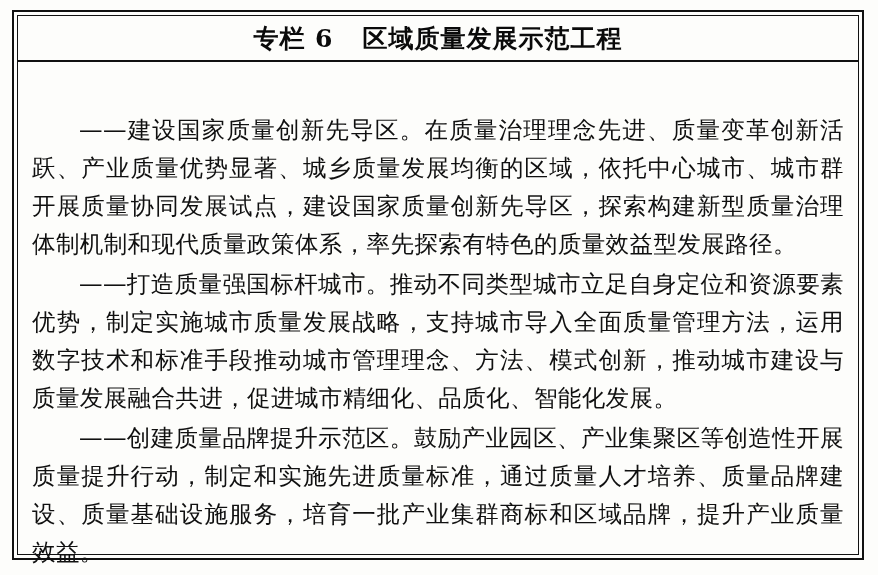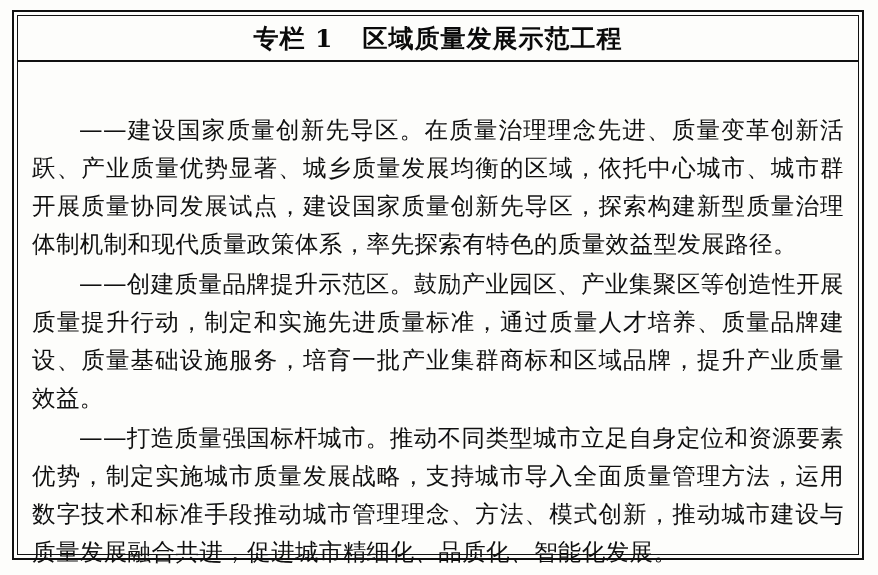--- a/index.html
+++ b/index.html
@@ -80,22 +80,22 @@
     word-break: break-all;
   }
 </style>
 </head>
 <body>
 
 <div class="page">
   <div class="box">
     <div class="box-inner">
       <div class="title-bar">
-        <div class="title-text">专栏 1   区域质量发展示范工程</div>
+        <div class="title-text">专栏 6   区域质量发展示范工程</div>
       </div>
       <div class="content">
         <p class="para">——建设国家质量创新先导区。在质量治理理念先进、质量变革创新活跃、产业质量优势显著、城乡质量发展均衡的区域，依托中心城市、城市群开展质量协同发展试点，建设国家质量创新先导区，探索构建新型质量治理体制机制和现代质量政策体系，率先探索有特色的质量效益型发展路径。</p>
+        <p class="para">——打造质量强国标杆城市。推动不同类型城市立足自身定位和资源要素优势，制定实施城市质量发展战略，支持城市导入全面质量管理方法，运用数字技术和标准手段推动城市管理理念、方法、模式创新，推动城市建设与质量发展融合共进，促进城市精细化、品质化、智能化发展。</p>
         <p class="para">——创建质量品牌提升示范区。鼓励产业园区、产业集聚区等创造性开展质量提升行动，制定和实施先进质量标准，通过质量人才培养、质量品牌建设、质量基础设施服务，培育一批产业集群商标和区域品牌，提升产业质量效益。</p>
-        <p class="para">——打造质量强国标杆城市。推动不同类型城市立足自身定位和资源要素优势，制定实施城市质量发展战略，支持城市导入全面质量管理方法，运用数字技术和标准手段推动城市管理理念、方法、模式创新，推动城市建设与质量发展融合共进，促进城市精细化、品质化、智能化发展。</p>
       </div>
     </div>
   </div>
 </div>
 
 </body></html>

